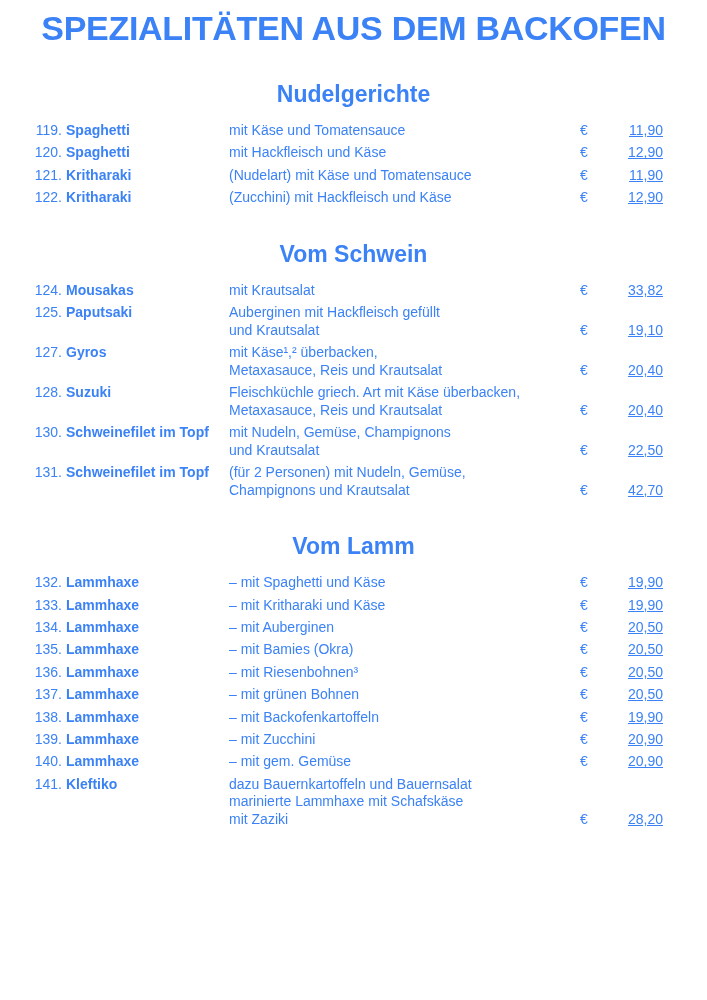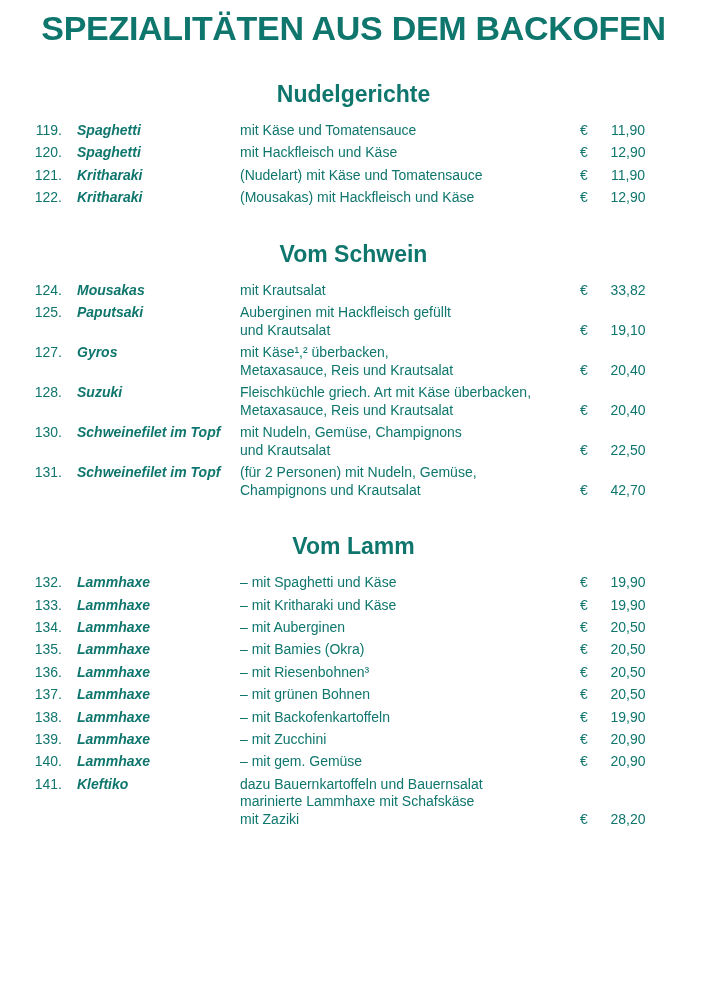--- a/index.html
+++ b/index.html
@@ -1,21 +1,21 @@
 <!DOCTYPE html>
 <html><head>
 <meta charset="utf-8">
 <style>
   html, body { margin: 0; padding: 0; background: #ffffff; }
   .page {
     position: relative;
     width: 707px;
     height: 1000px;
     background: #ffffff;
-    color: #0f766e;
+    color: #3b82f6;
     font-family: "Liberation Sans", "DejaVu Sans", sans-serif;
     overflow: hidden;
   }
   .title {
     font-size: 34px;
     font-weight: bold;
     text-align: center;
     letter-spacing: -0.3px;
     padding-top: 9px;
     line-height: 38px;
@@ -41,42 +41,42 @@
   .col-num {
     flex: none;
     width: 62px;
     text-align: right;
     align-self: flex-start;
     white-space: nowrap;
   }
   .col-name {
     flex: none;
     width: 163px;
-    margin-left: 15px;
+    margin-left: 4px;
     font-weight: bold;
     align-self: flex-start;
     white-space: nowrap;
-    font-style: italic;
   }
   .col-desc {
     flex: 1;
     align-self: flex-start;
     min-width: 0;
   }
   .desc-line { white-space: nowrap; }
   .desc-line .bold-seg { font-weight: normal; }
   .col-euro {
     flex: none;
     width: 13px;
     text-align: left;
   }
   .col-price {
     flex: none;
     width: 70px;
-    text-align: center;
+    text-align: right;
+    text-decoration: underline;
   }
 </style>
 </head>
 <body>
 
 <div class="page">
   <div class="title">SPEZIALITÄTEN AUS DEM BACKOFEN</div>
   <div id="sections-root">
       <div class="section">
         <div class="section-heading">Nudelgerichte</div>
@@ -105,21 +105,21 @@
             <div class="col-desc">
               <div class="desc-line">(Nudelart) mit Käse und Tomatensauce</div>
             </div>
             <div class="col-euro">€</div>
             <div class="col-price">11,90</div>
           </div>
           <div class="row">
             <div class="col-num">122.</div>
             <div class="col-name">Kritharaki</div>
             <div class="col-desc">
-              <div class="desc-line">(Mousakas) mit Hackfleisch und Käse</div>
+              <div class="desc-line">(Zucchini) mit Hackfleisch und Käse</div>
             </div>
             <div class="col-euro">€</div>
             <div class="col-price">12,90</div>
           </div>
         </div>
       </div>
       <div class="section">
         <div class="section-heading">Vom Schwein</div>
         <div class="menu-rows">
           <div class="row">

